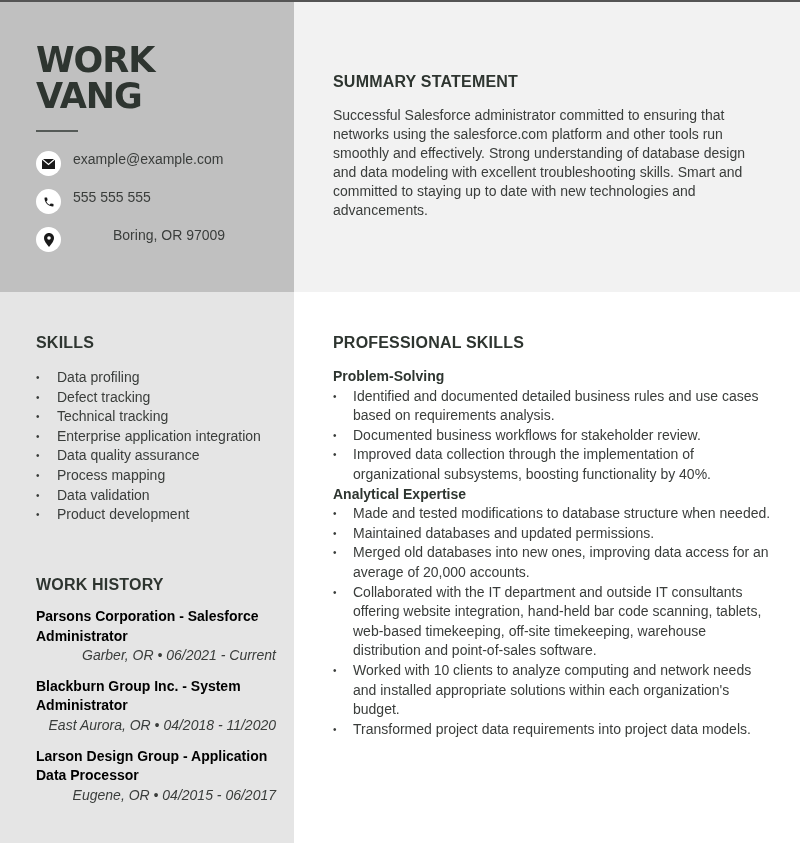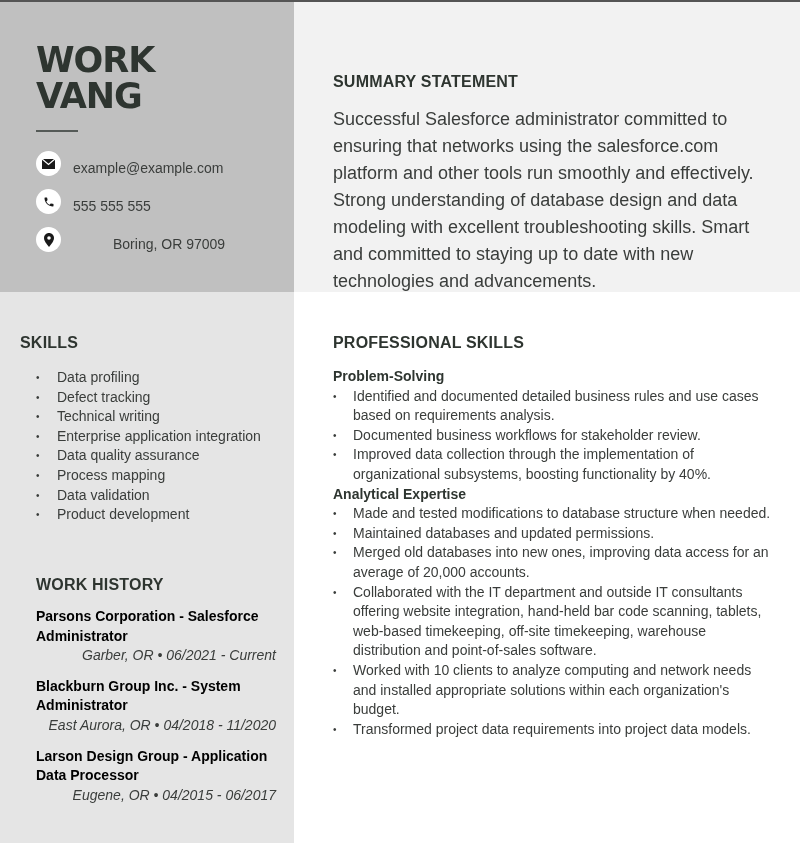--- a/index.html
+++ b/index.html
@@ -7,27 +7,27 @@
   body { font-family: "Liberation Sans", "DejaVu Sans", sans-serif; color: #3a3d3b; position: relative; }
   .topbar { position: absolute; left: 0; top: 0; width: 800px; height: 2px; background: #555555; }
   .hdr-left { position: absolute; left: 0; top: 2px; width: 294px; height: 290px; background: #c0c0c0; }
   .hdr-right { position: absolute; left: 294px; top: 2px; width: 506px; height: 290px; background: #f2f2f2; }
   .body-left { position: absolute; left: 0; top: 292px; width: 294px; height: 551px; background: #e5e5e5; }
   .body-right { position: absolute; left: 294px; top: 292px; width: 506px; height: 551px; background: #ffffff; }
 
   .name { position: absolute; left: 36px; top: 42px; font-family: "DejaVu Sans", sans-serif; font-weight: bold; font-size: 35px; line-height: 36px; color: #2e3530; letter-spacing: -1px; }
   .name-rule { position: absolute; left: 36px; top: 130px; width: 42px; height: 2px; background: #555a57; }
 
-  .contact { position: absolute; left: 36px; display: flex; align-items: flex-end; }
+  .contact { position: absolute; left: 36px; display: flex; align-items: flex-start; }
   .contact .ico { width: 25px; height: 25px; border-radius: 50%; background: #ffffff; display: flex; align-items: center; justify-content: center; }
   .contact .txt { margin-left: 12px; font-size: 14px; color: #3a3d3b; }
 
   .sec-title { position: absolute; font-weight: bold; font-size: 16px; color: #2e3530; letter-spacing: 0.2px; }
 
-  .summary { position: absolute; left: 333px; top: 106px; width: 430px; font-size: 18px; line-height: 27px; color: #3a3d3b; }
+  .summary { position: absolute; left: 333px; top: 106px; width: 430px; font-size: 14px; line-height: 19px; color: #3a3d3b; }
 
   .skills { position: absolute; left: 36px; top: 368px; width: 240px; list-style: none; font-size: 14px; line-height: 19.6px; }
   .skills li { position: relative; padding-left: 21px; }
   .skills li::before { content: "•"; position: absolute; left: 0; top: 0; font-size: 10px; }
 
   .work { position: absolute; left: 36px; top: 607px; width: 240px; }
   .job { margin-bottom: 11px; }
   .job .title { font-weight: bold; font-size: 14px; line-height: 19.6px; color: #000000; }
   .job .meta { font-style: italic; font-size: 14px; line-height: 19.6px; color: #3a3d3b; text-align: right; }
 
@@ -75,25 +75,25 @@
         <path fill="#1a1a1a" d="M5 0C2.2 0 0 2.2 0 5c0 3.5 5 9 5 9s5-5.5 5-9C10 2.2 7.8 0 5 0z"></path>
         <circle cx="5" cy="5" r="1.8" fill="#ffffff"></circle>
       </svg>
   </span>
   <span class="txt">Boring, OR 97009</span>
 </div>
 
 <div class="sec-title" style="left:333px; top:73px;">SUMMARY STATEMENT</div>
 <div class="summary">Successful Salesforce administrator committed to ensuring that networks using the salesforce.com platform and other tools run smoothly and effectively. Strong understanding of database design and data modeling with excellent troubleshooting skills. Smart and committed to staying up to date with new technologies and advancements.</div>
 
-<div class="sec-title" style="left:20px; top:334px;">SKILLS</div>
+<div class="sec-title" style="left:36px; top:334px;">SKILLS</div>
 <ul class="skills">
   <li>Data profiling</li>
   <li>Defect tracking</li>
-  <li>Technical writing</li>
+  <li>Technical tracking</li>
   <li>Enterprise application integration</li>
   <li>Data quality assurance</li>
   <li>Process mapping</li>
   <li>Data validation</li>
   <li>Product development</li>
 </ul>
 
 <div class="sec-title" style="left:36px; top:576px;">WORK HISTORY</div>
 <div class="work">
   <div class="job">

